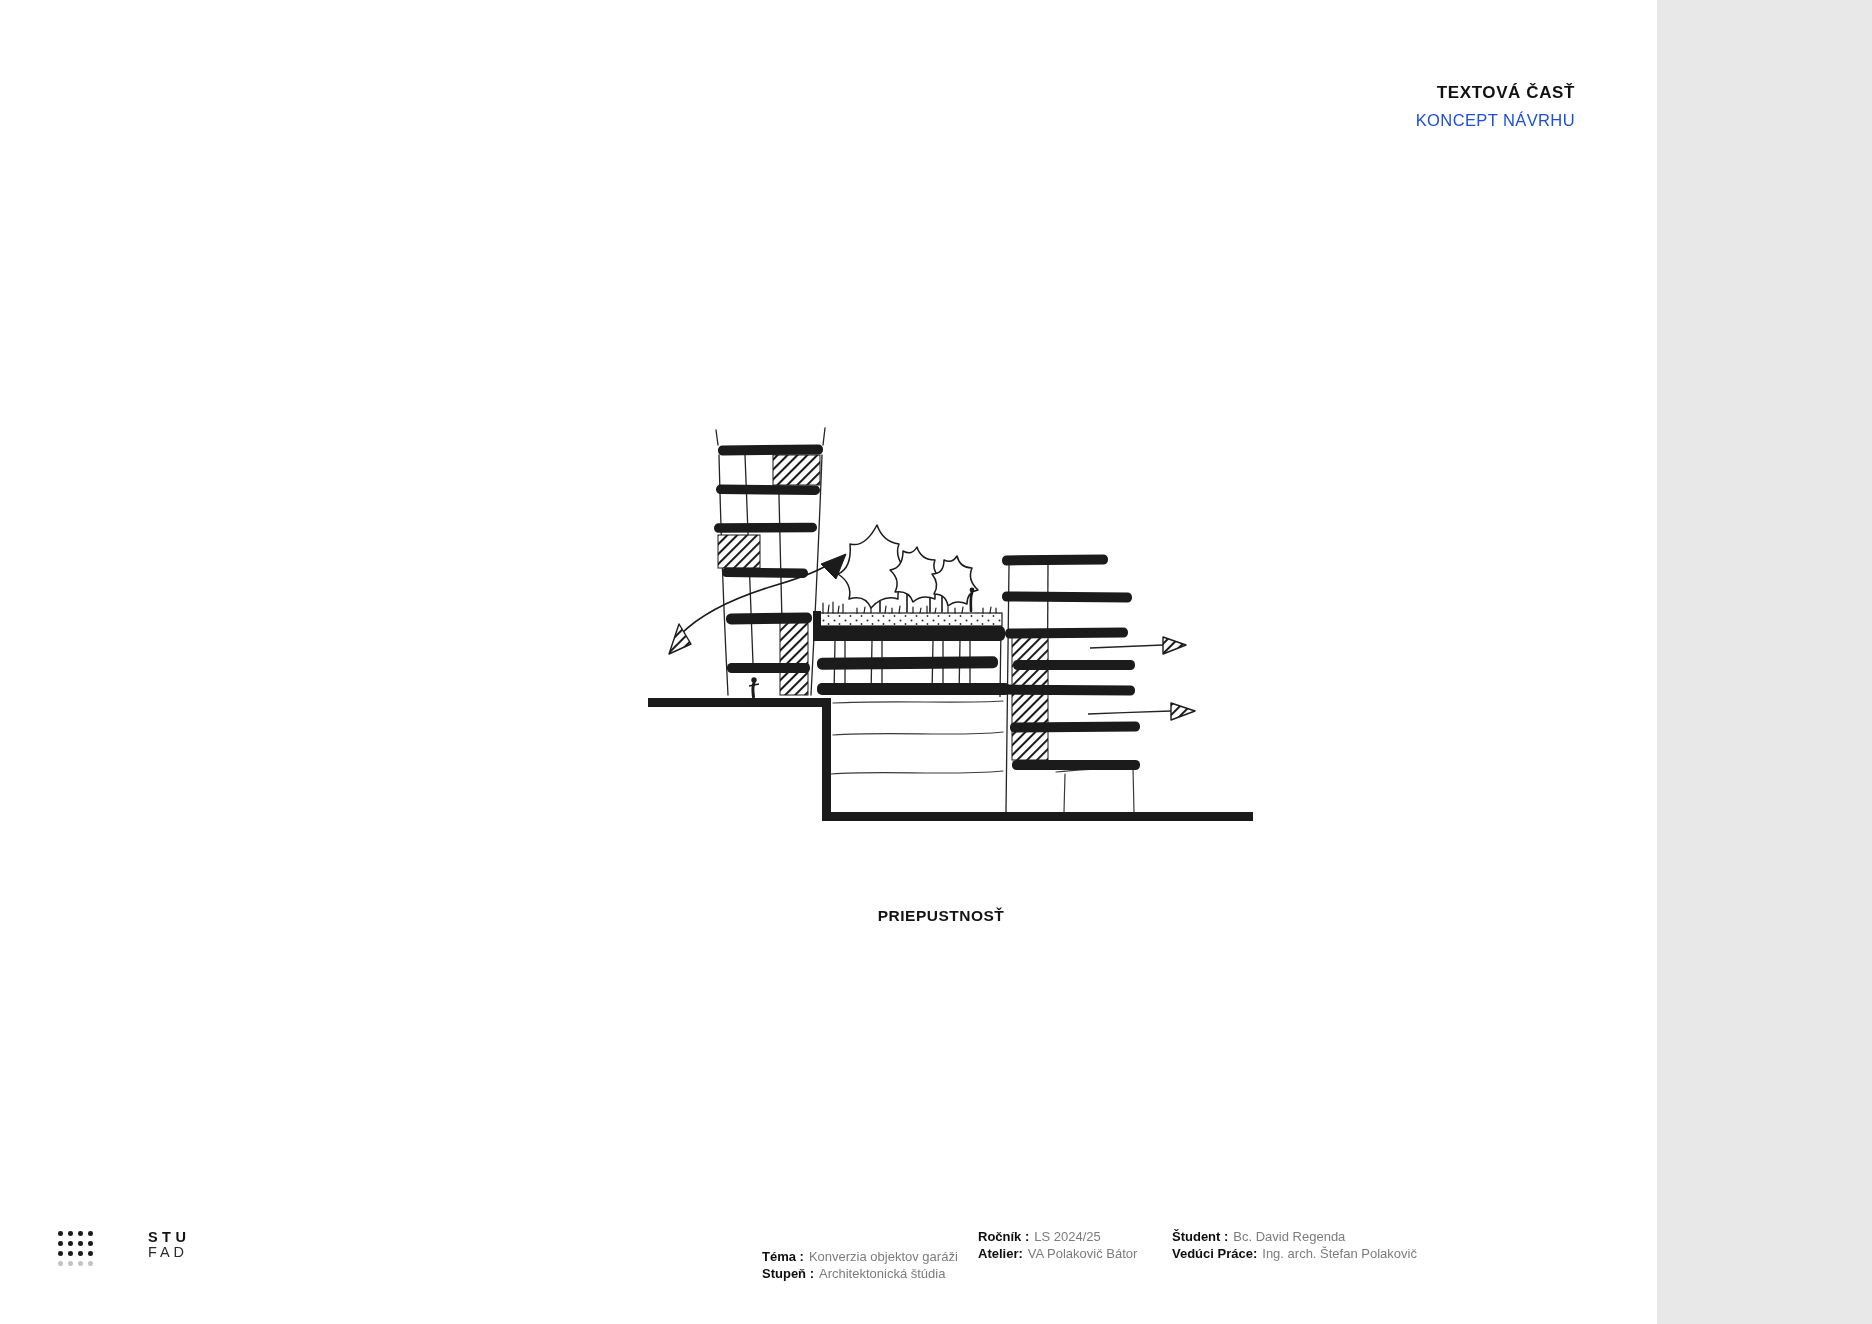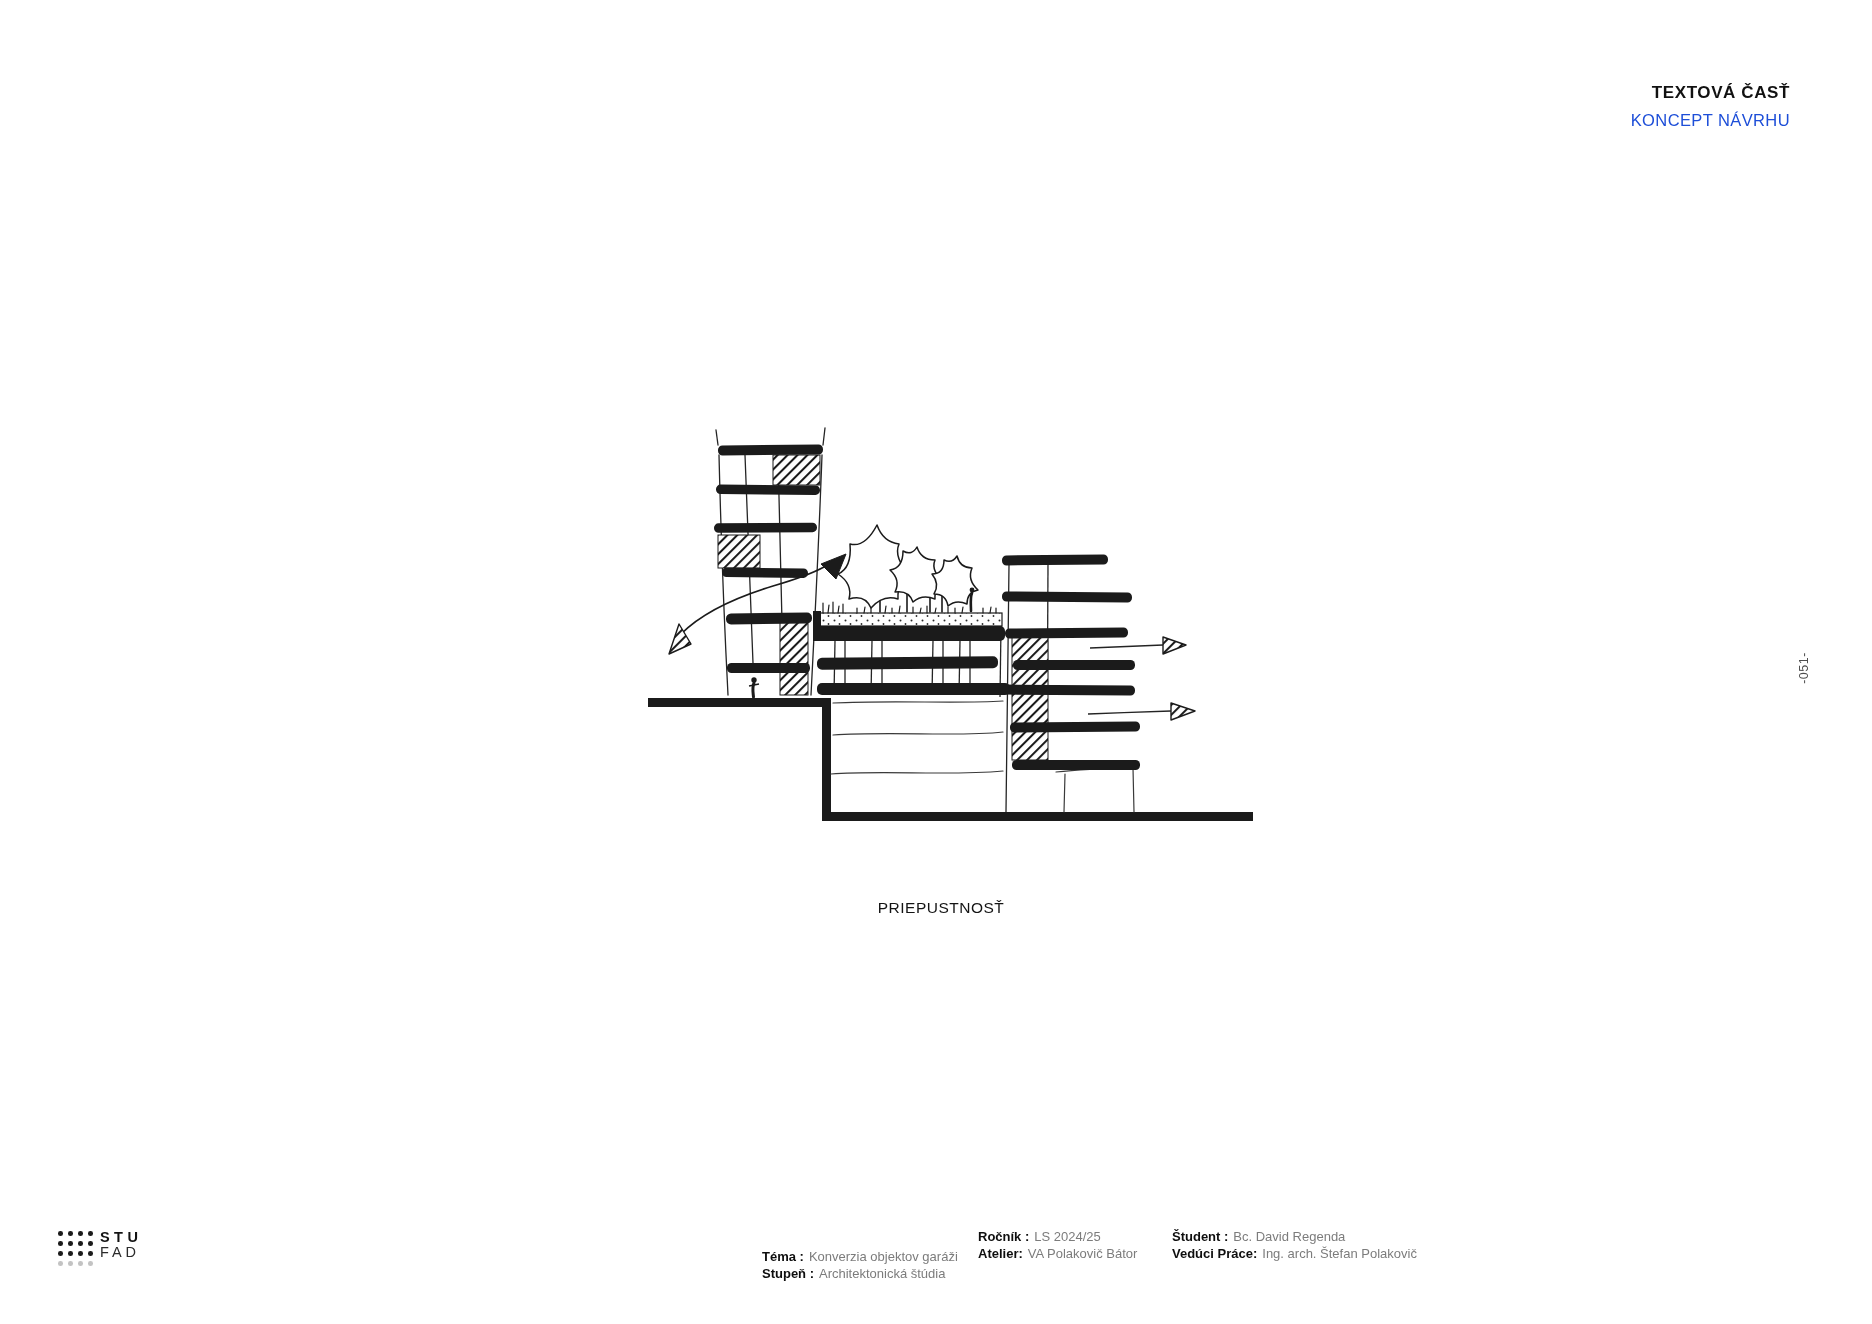--- a/index.html
+++ b/index.html
@@ -1,36 +1,36 @@
 <!DOCTYPE html>
 <html><head>
 <meta charset="utf-8">
 <style>
   html,body{margin:0;padding:0;background:#e8e8e8;}
   .page{
-    position:relative;width:1872px;height:1324px;background:#ffffff;
+    position:relative;width:1657px;height:1324px;background:#ffffff;
     font-family:"Liberation Sans", sans-serif;color:#1b1b1b;overflow:hidden;
   }
   
   .doc-header{position:absolute;top:82px;right:82px;text-align:right;line-height:1.35;}
   .doc-title{font-weight:bold;font-size:17px;letter-spacing:.6px;color:#111;}
   .doc-subtitle{font-size:16.5px;letter-spacing:.4px;color:#1d4ed8;margin-top:4px;}
   
   .page-num-wrap{position:absolute;left:1780px;top:640px;width:48px;height:56px;
     display:flex;align-items:center;justify-content:center;}
   .page-num{transform:rotate(-90deg);font-size:12.5px;color:#4d4d4d;letter-spacing:.5px;white-space:nowrap;}
   
   .sketch{position:absolute;left:645px;top:418px;margin:0;}
   
   .caption{position:absolute;left:660px;top:899px;width:562px;text-align:center;}
-  .caption h3{margin:0;font-size:15.5px;font-weight:normal;letter-spacing:.5px;color:#141414;}
+  .caption h3{margin:8px;font-size:15.5px;font-weight:bold;letter-spacing:.5px;color:#141414;}
   .caption p{margin:24px 0 0 0;font-size:15px;line-height:22.5px;color:#4a4a4a;
     text-align:justify;text-align-last:center;}
   
-  .logo{position:absolute;left:58px;top:1230px;display:flex;align-items:flex-start;}
+  .logo{position:absolute;left:58px;top:1230px;display:flex;align-items:flex-start;gap:48px;}
   .dotgrid{display:grid;grid-template-columns:repeat(4,1fr);grid-gap:5.5px;margin-right:7px;margin-top:1px;}
   .dotgrid i{width:4.6px;height:4.6px;border-radius:50%;background:#1b1b1b;display:block;}
   .dotgrid i.light{background:#c3c3c3;}
   .logo-text{line-height:15px;}
   .logo-line1{font-weight:bold;font-size:14.5px;letter-spacing:4.5px;color:#121212;}
   .logo-line2{font-size:14.5px;letter-spacing:4px;color:#2b2b2b;}
   .f-col{position:absolute;top:1229px;font-size:13px;line-height:16.5px;white-space:nowrap;}
   .f-col .lbl{font-weight:bold;color:#0e0e0e;}
   .f-col .val{color:#7c7c7c;margin-left:5px;}
   .c1{left:216px;} .c2{left:762px;margin-top:20px;} .c3{left:978px;} .c4{left:1172px;} .c5{left:1460px;}

